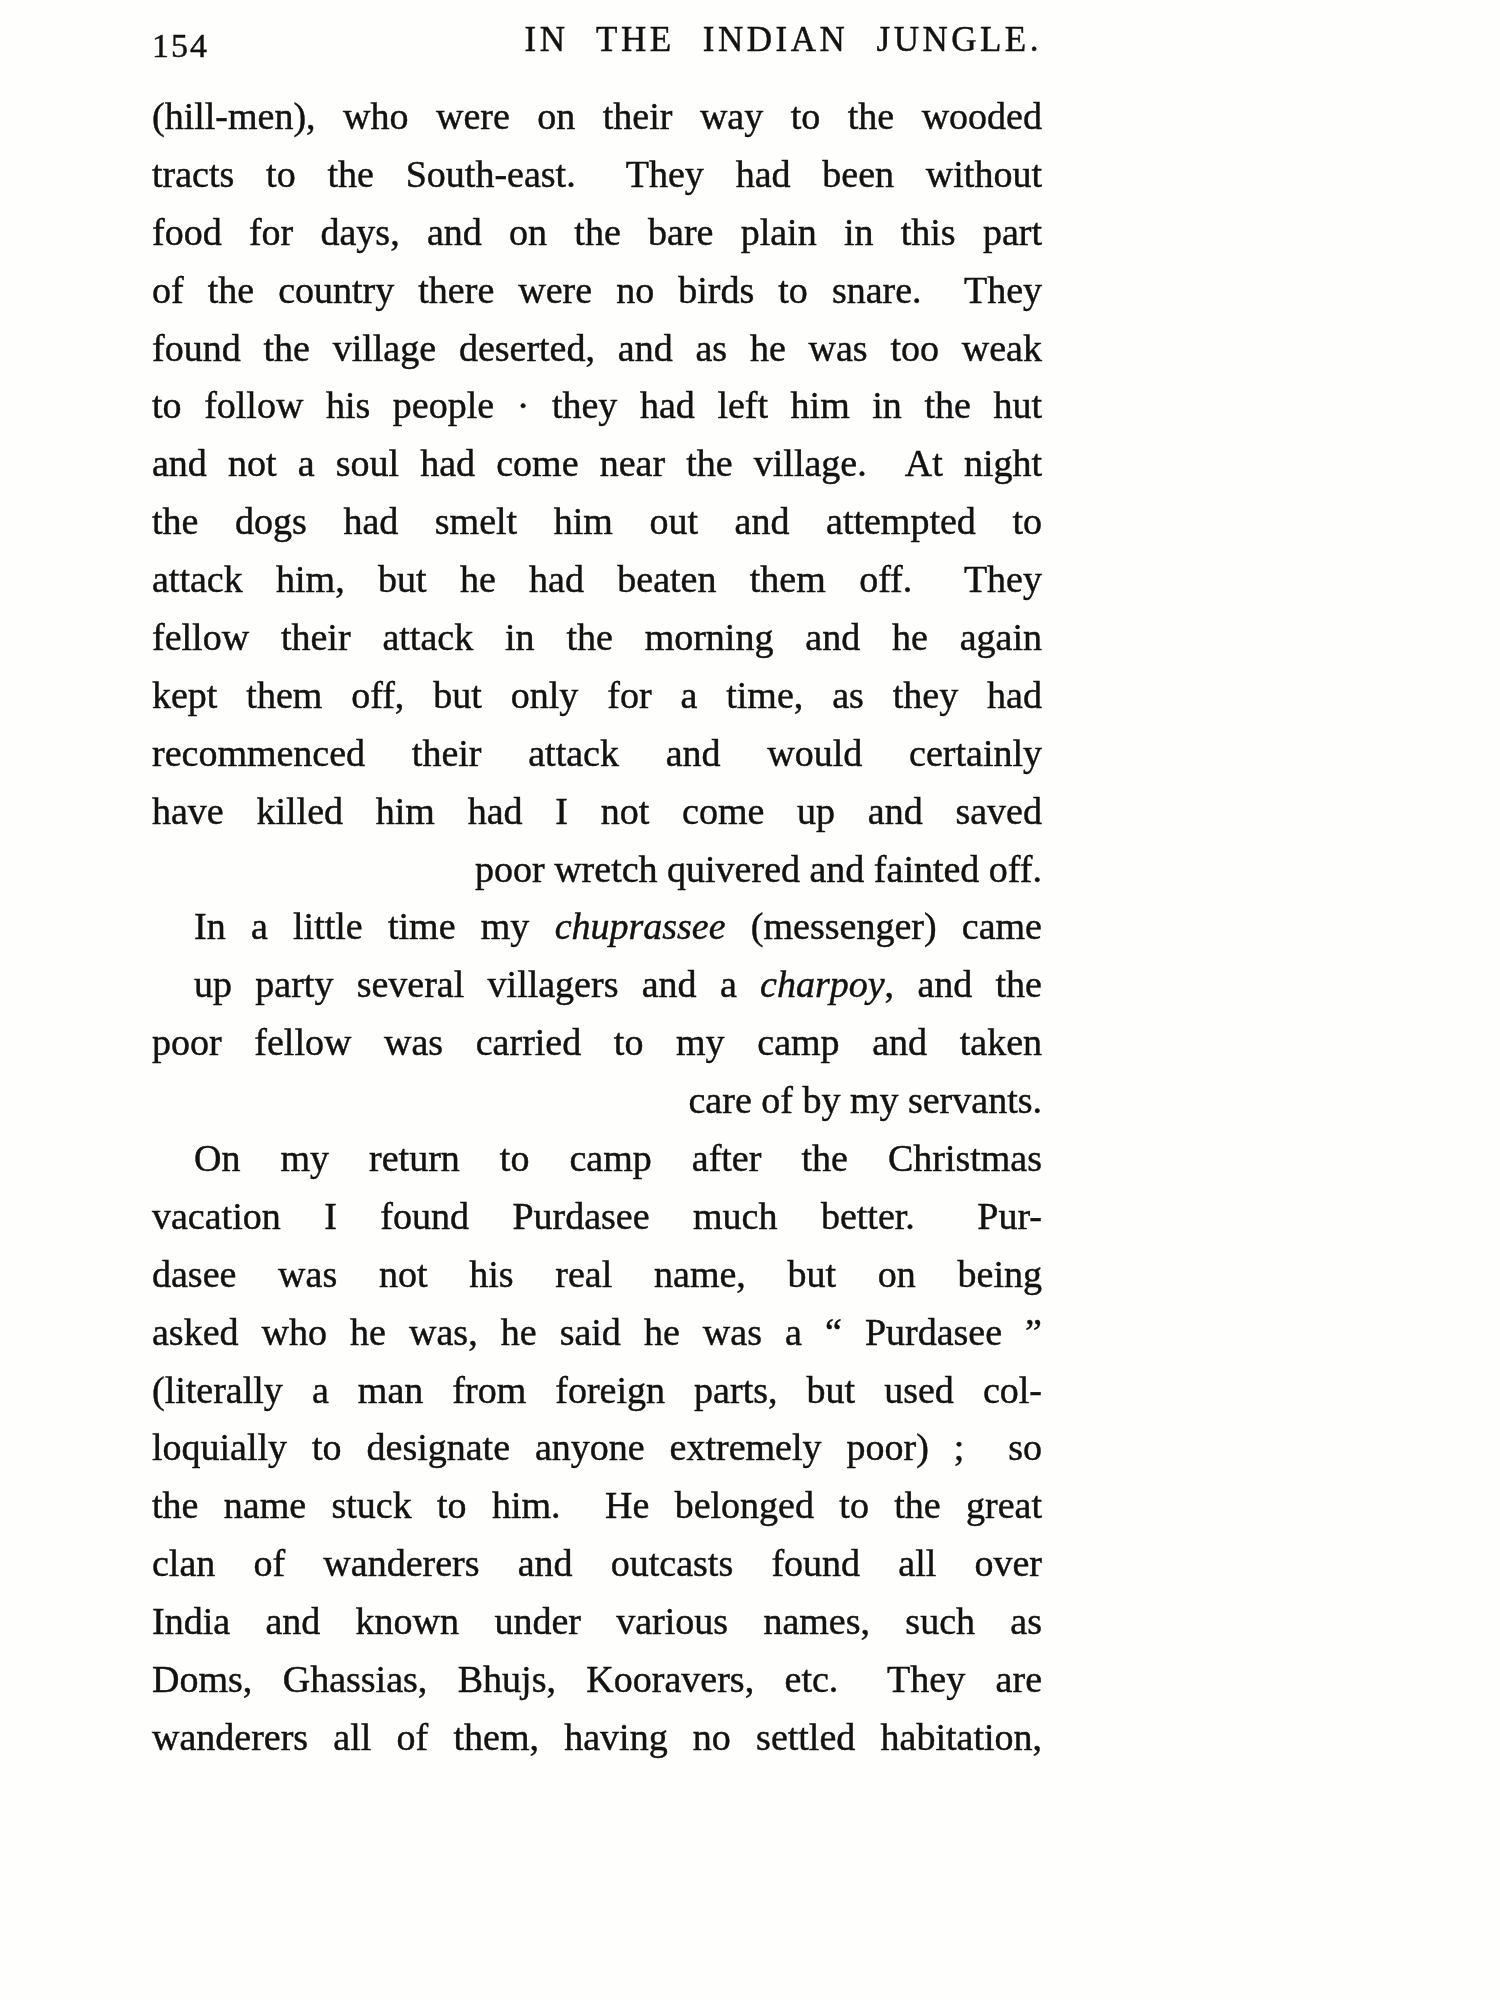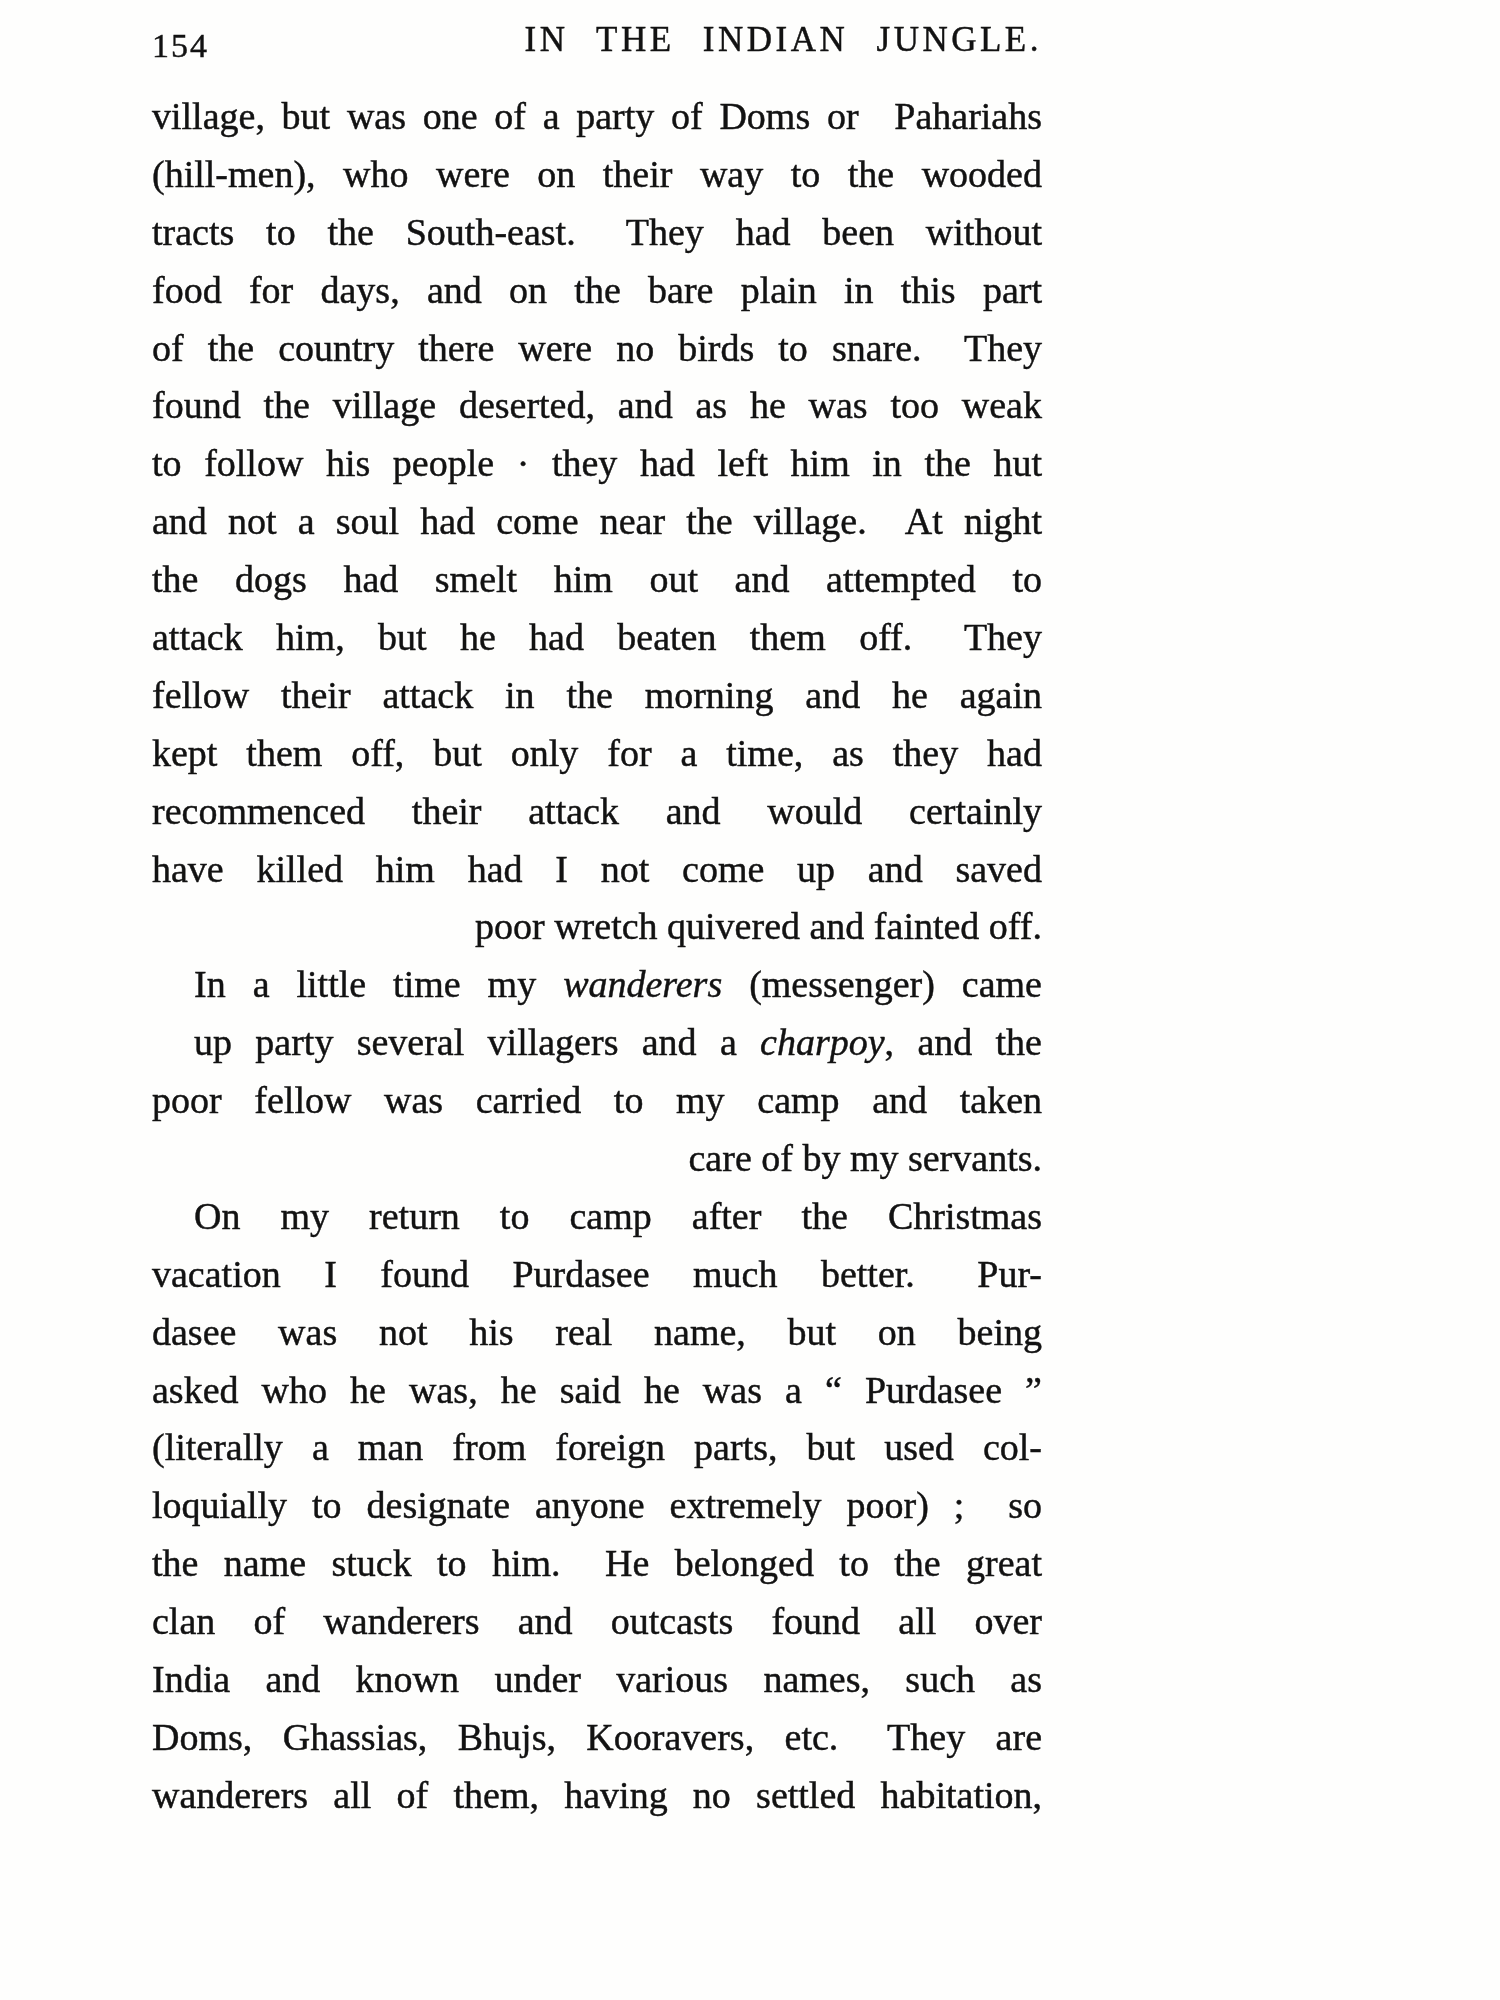--- a/index.html
+++ b/index.html
@@ -61,36 +61,35 @@
 </style>
 </head>
 <body>
 
 <div class="page">
   <div class="page-header">
     <span class="page-number">154</span>
     <span class="running-title">IN THE INDIAN JUNGLE.</span>
   </div>
   <div class="text-block">
-      <div class="line j"><span>village, but was one of a party of Doms or  Pahariahs</span></div>
       <div class="line j"><span>(hill-men), who were on their way to the wooded</span></div>
       <div class="line j"><span>tracts to the South-east.  They had been without</span></div>
       <div class="line j"><span>food for days, and on the bare plain in this part</span></div>
       <div class="line j"><span>of the country there were no birds to snare.  They</span></div>
       <div class="line j"><span>found the village deserted, and as he was too weak</span></div>
       <div class="line j"><span>to follow his people · they had left him in the hut</span></div>
       <div class="line j"><span>and not a soul had come near the village.  At night</span></div>
       <div class="line j"><span>the dogs had smelt him out and attempted to</span></div>
       <div class="line j"><span>attack him, but he had beaten them off.  They</span></div>
       <div class="line j"><span>fellow their attack in the morning and he again</span></div>
       <div class="line j"><span>kept them off, but only for a time, as they had</span></div>
       <div class="line j"><span>recommenced their attack and would certainly</span></div>
       <div class="line j"><span>have killed him had I not come up and saved</span></div>
       <div class="line"><span>poor wretch quivered and fainted off.</span></div>
-      <div class="line j ind"><span>In a little time my </span><i>wanderers</i><span> (messenger) came</span></div>
+      <div class="line j ind"><span>In a little time my </span><i>chuprassee</i><span> (messenger) came</span></div>
       <div class="line j ind"><span>up party several villagers and a </span><i>charpoy</i><span>, and the</span></div>
       <div class="line j"><span>poor fellow was carried to my camp and taken</span></div>
       <div class="line"><span>care of by my servants.</span></div>
       <div class="line j ind"><span>On my return to camp after the Christmas</span></div>
       <div class="line j"><span>vacation I found Purdasee much better.  Pur-</span></div>
       <div class="line j"><span>dasee was not his real name, but on being</span></div>
       <div class="line j"><span>asked who he was, he said he was a “ Purdasee ”</span></div>
       <div class="line j"><span>(literally a man from foreign parts, but used col-</span></div>
       <div class="line j"><span>loquially to designate anyone extremely poor) ;  so</span></div>
       <div class="line j"><span>the name stuck to him.  He belonged to the great</span></div>

